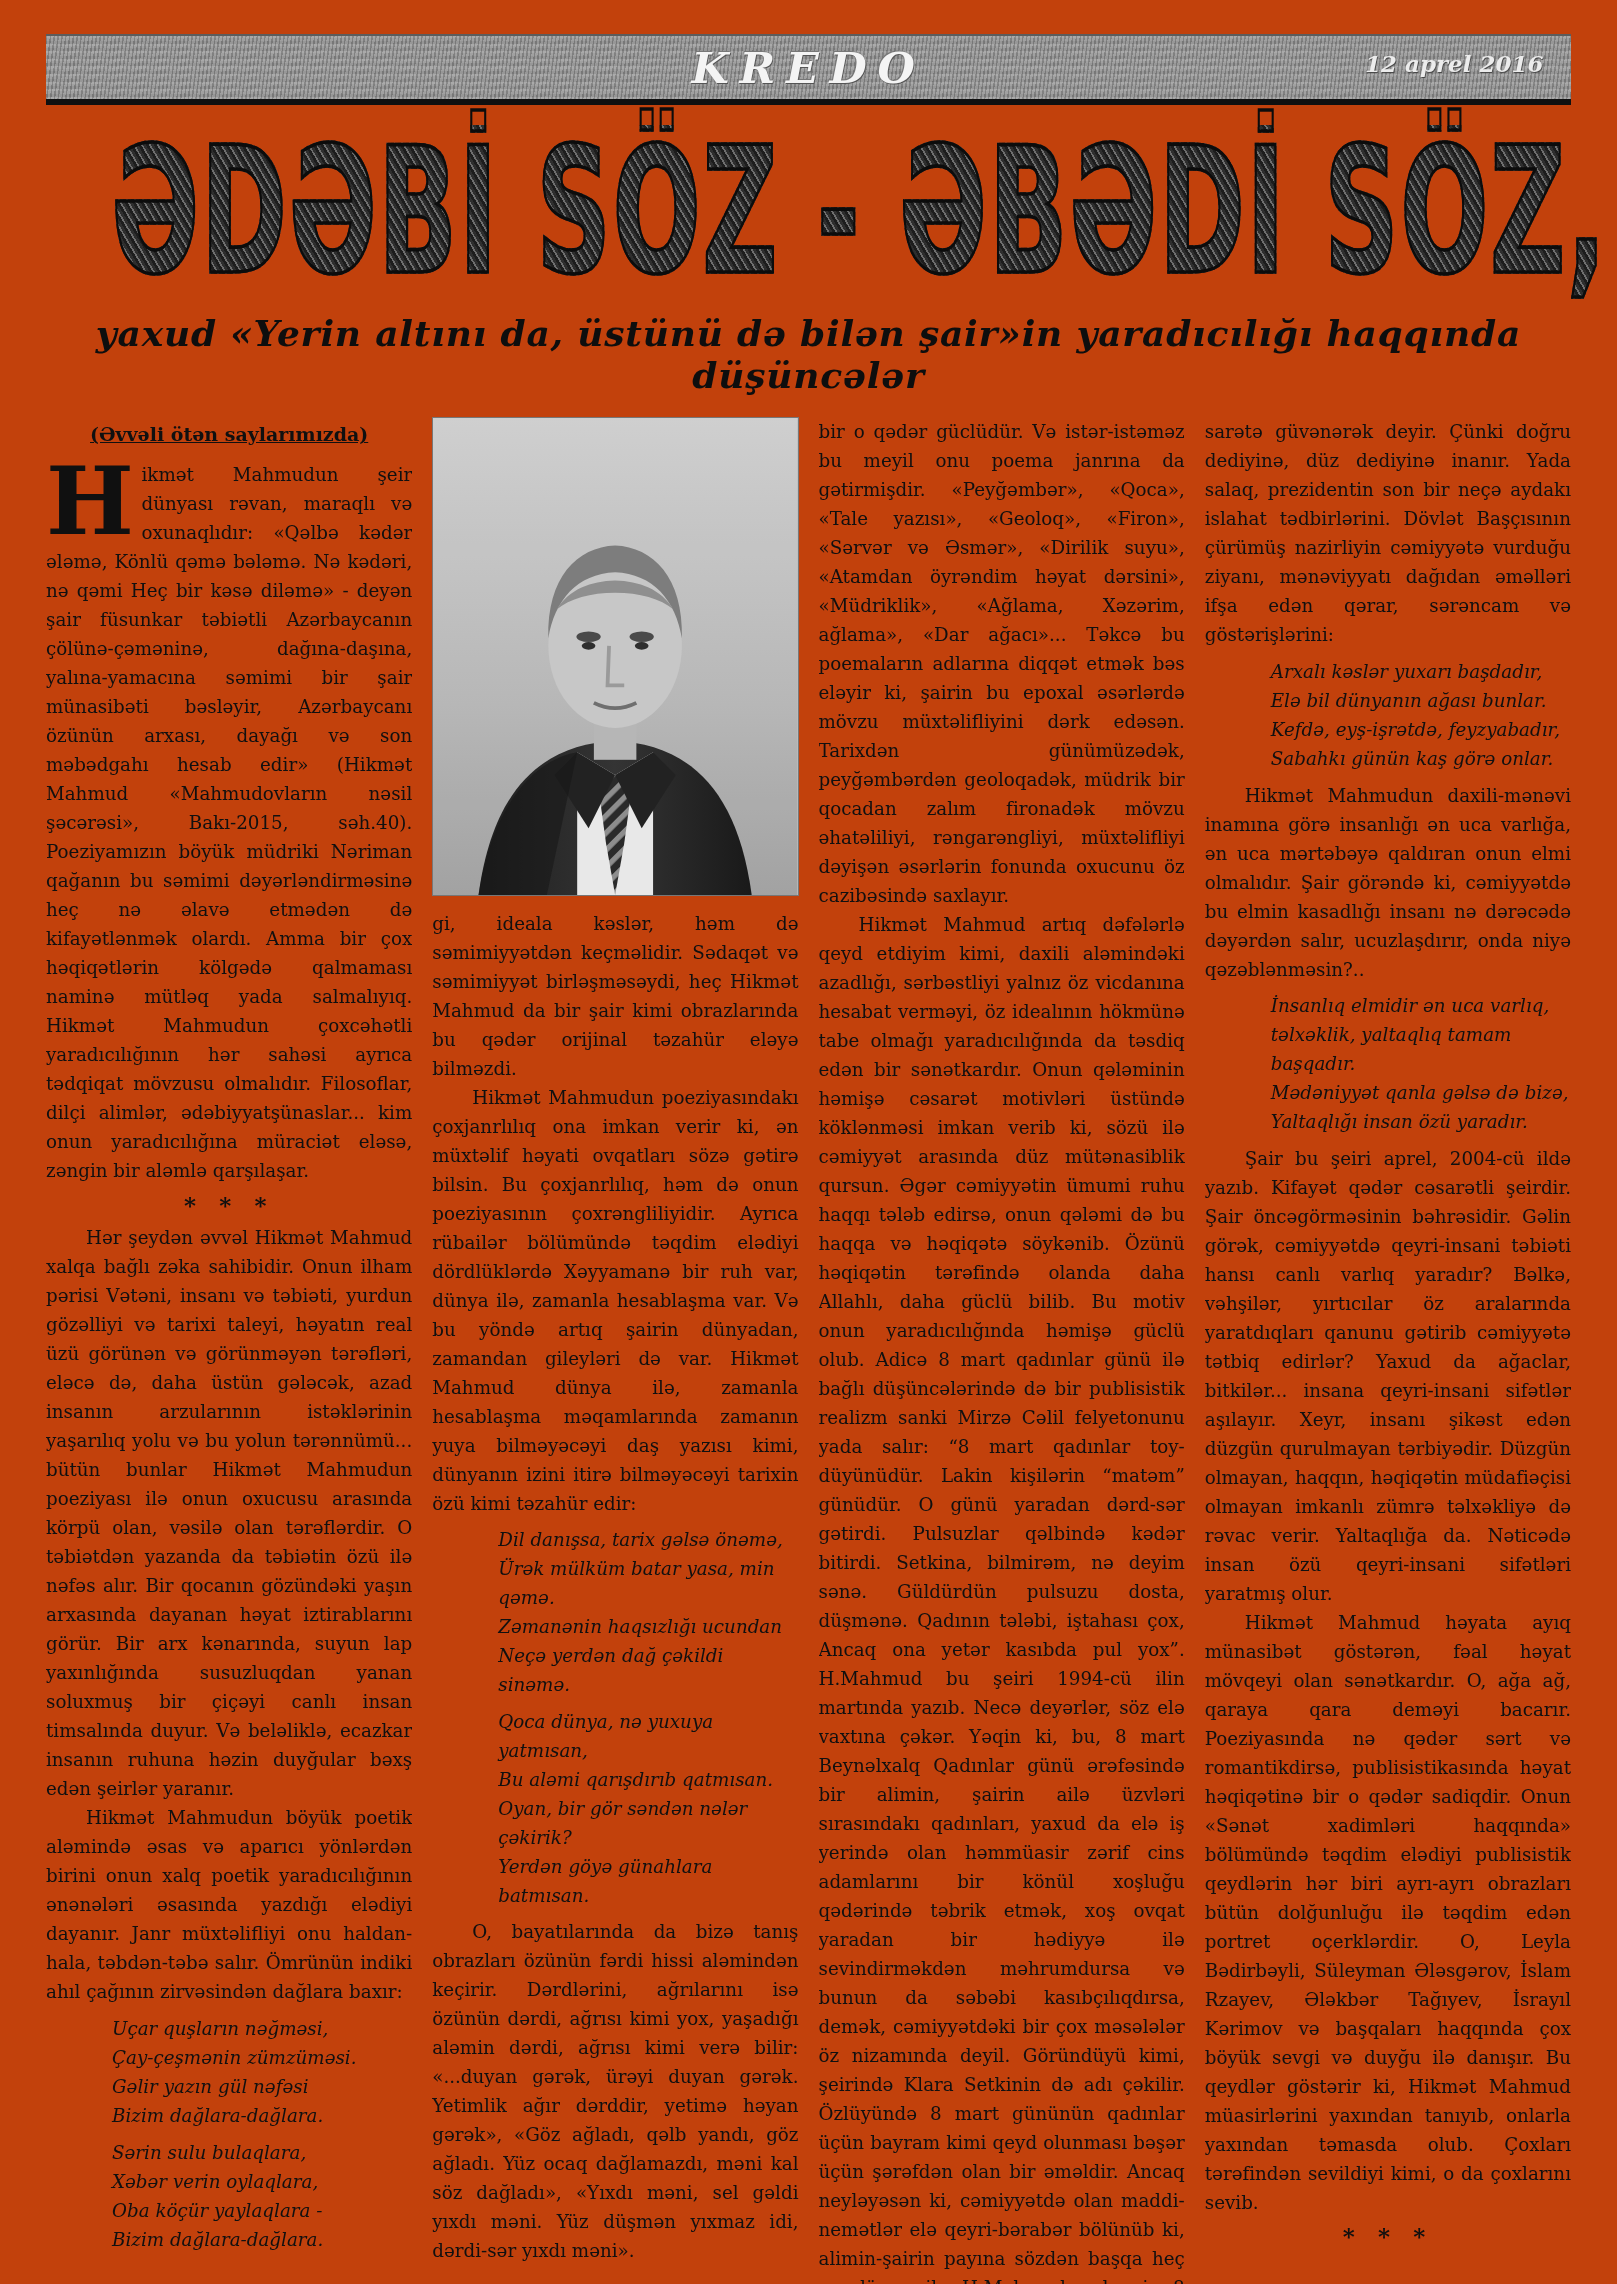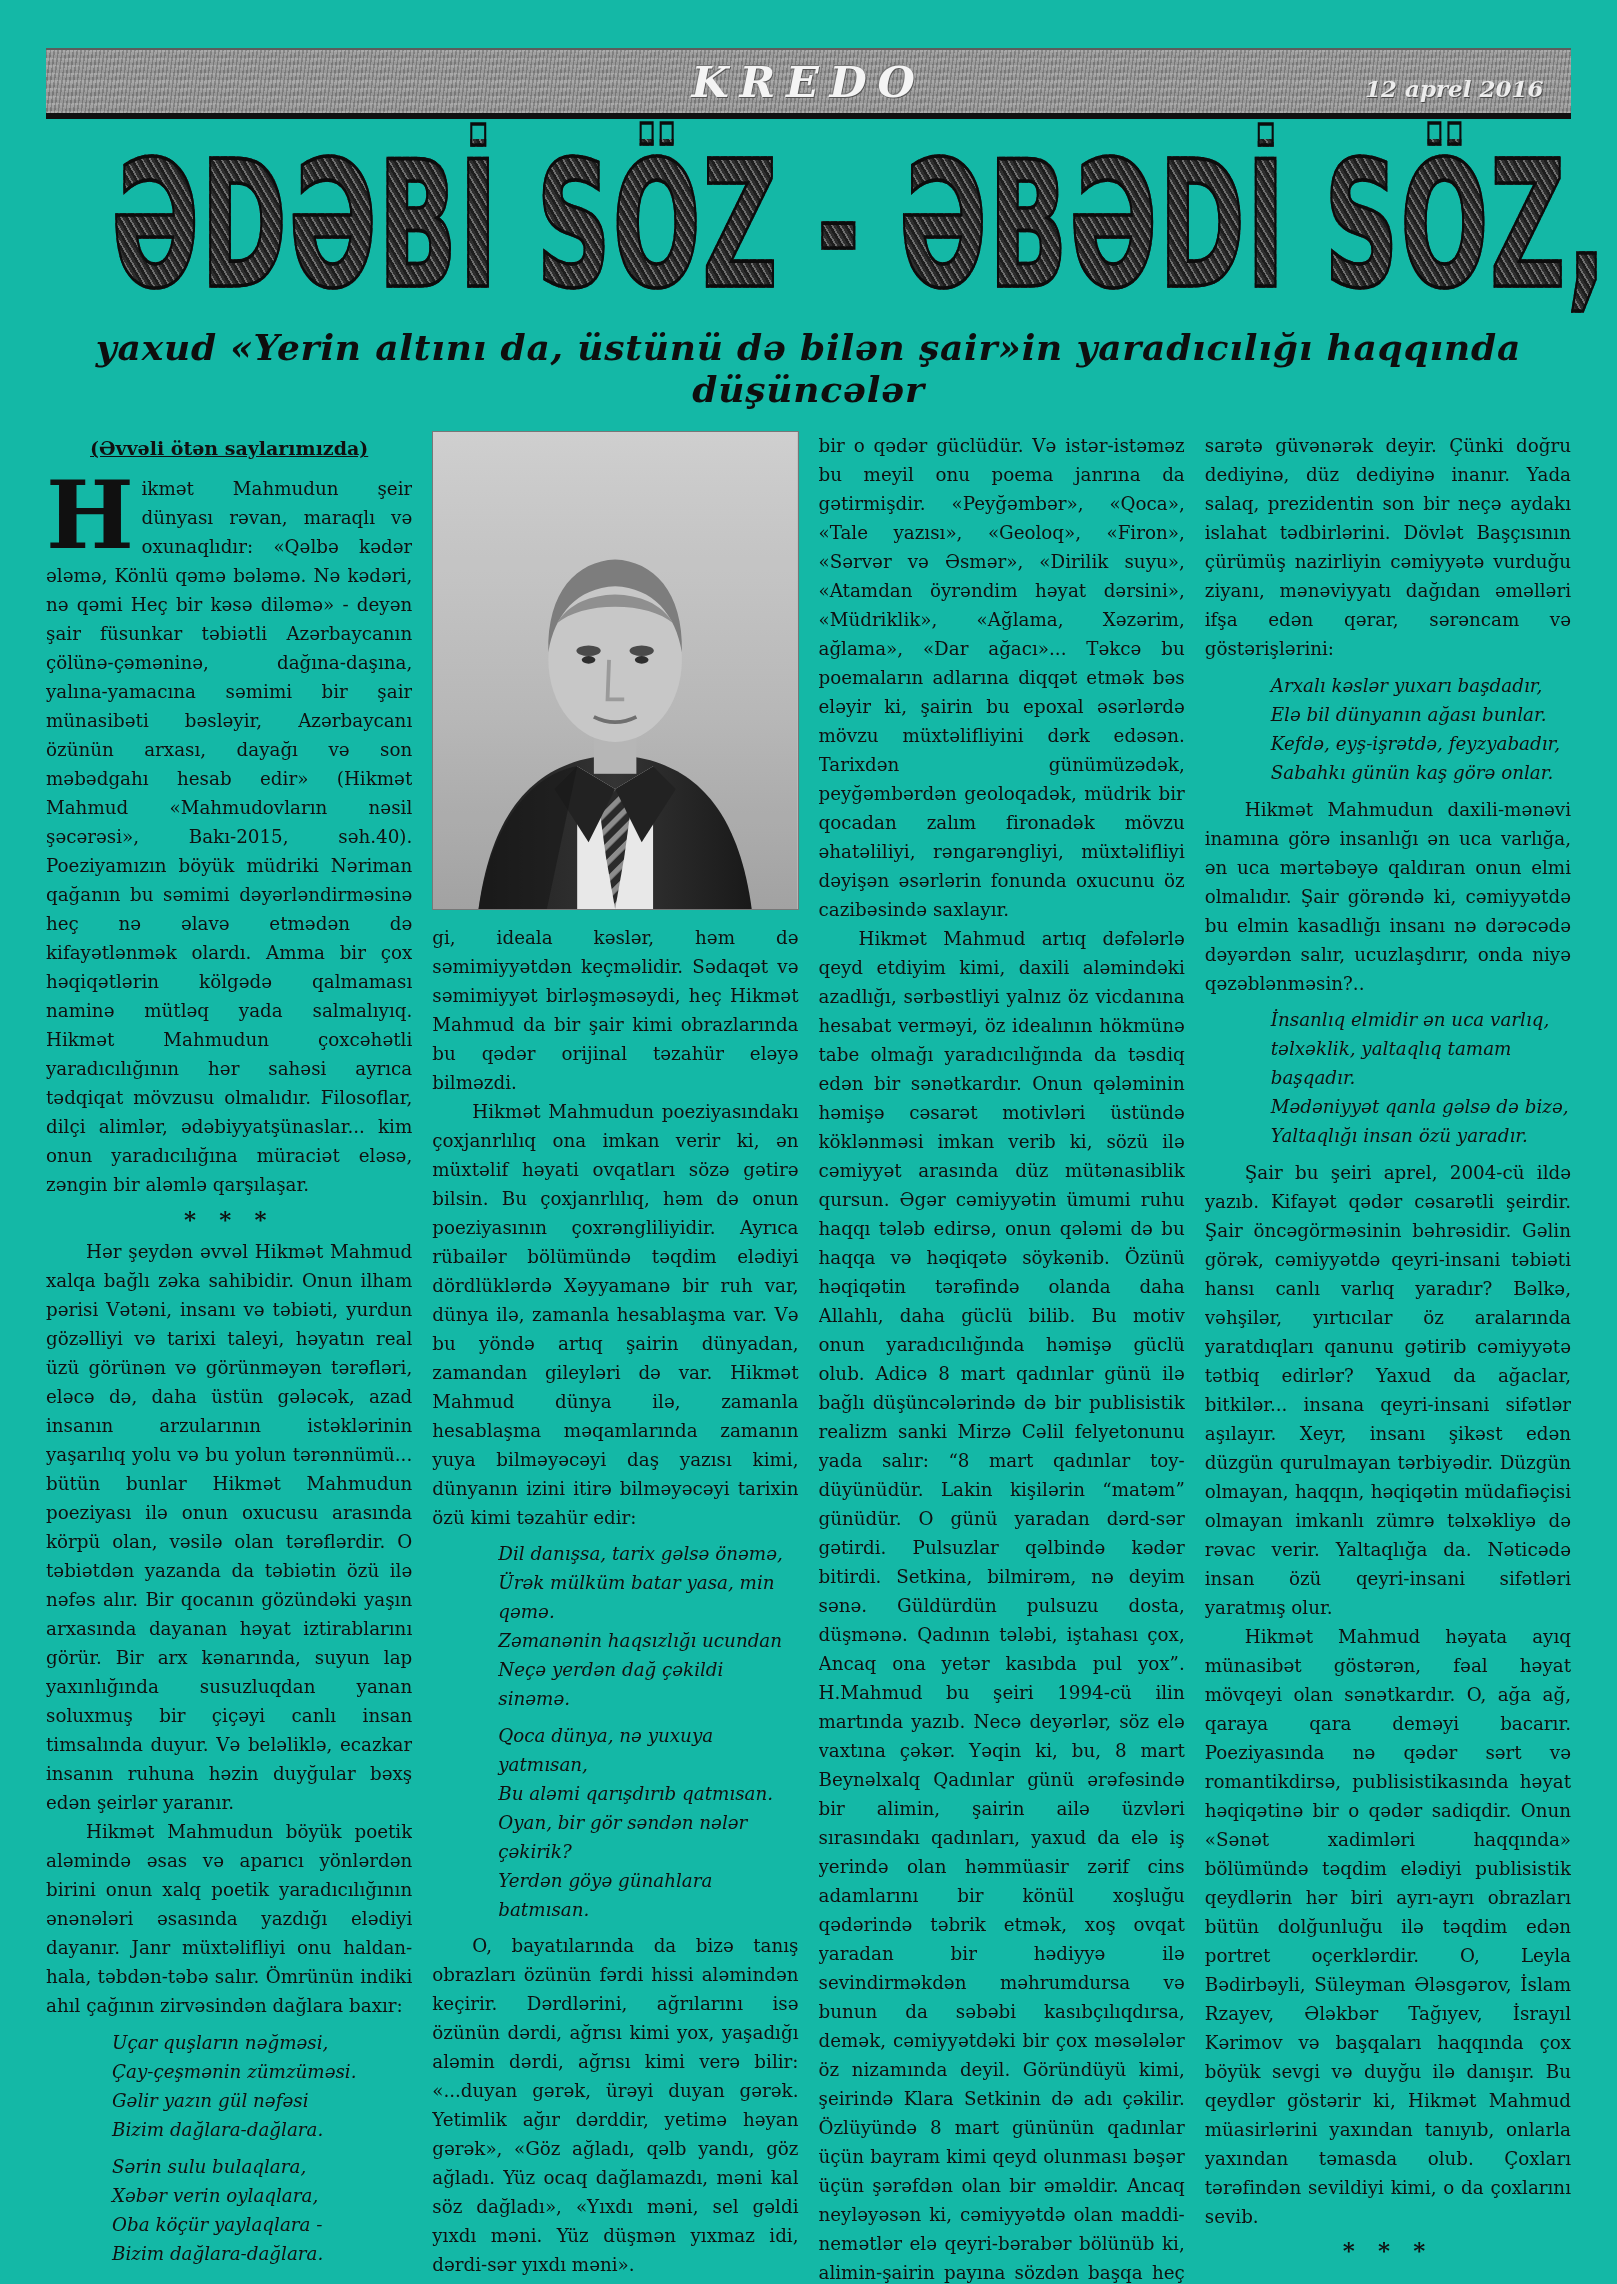--- a/index.html
+++ b/index.html
@@ -1,25 +1,25 @@
 <!DOCTYPE html>
 <html lang="az" style="font-size:12.2px"><head>
 <meta charset="utf-8">
 <style>
   html,body{margin:0;padding:0;background:#e9e7e2;}
   .page{
     position:relative;
     width:1617px;height:2284px;
     margin:0 auto;
-    background:#14b8a6;
+    background:#c2410c;
     color:#141414;
     font-family:"DejaVu Serif","Liberation Serif",serif;
     overflow:hidden;
     box-sizing:border-box;
-    padding:14px 46px;
+    padding:0 46px;
   }
   
   .masthead{
     position:relative;
     margin-top:34px;
     height:63px;
     background:
       repeating-linear-gradient(97deg, rgba(0,0,0,.16) 0 1.5px, rgba(255,255,255,.08) 1.5px 3.8px),
       repeating-linear-gradient(0deg,#a3a3a3 0 2.3px,#8e8e8e 2.3px 5.3px,#999 5.3px 7.6px);
     border-top:2.3px solid #5c5c5c;
@@ -27,21 +27,21 @@
     display:flex;align-items:center;justify-content:center;
   }
   .masthead .paper-name{
     font-family:"DejaVu Serif","Liberation Serif",serif;
     font-style:italic;font-weight:bold;
     font-size:43px;letter-spacing:10.7px;
     color:#f4f4f4;
     text-shadow:0.8px 0.8px 0 #555, -0.8px -0.8px 0 #777;
   }
   .masthead .issue-date{
-    position:absolute;right:27.5px;bottom:11px;
+    position:absolute;right:27.5px;bottom:22px;
     font-style:italic;font-weight:bold;
     font-size:23px;color:#ececec;
     text-shadow:0.8px 0.8px 0.8px #444;
   }
   
   .headline-wrap{margin-top:20px;text-align:center;}
   .headline{
     display:inline-block;
     font-family:"DejaVu Sans","Liberation Sans",sans-serif;
     font-weight:bold;

